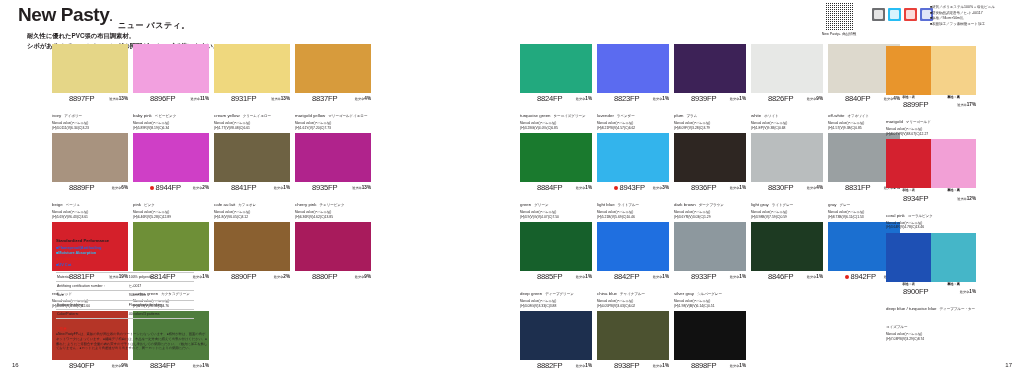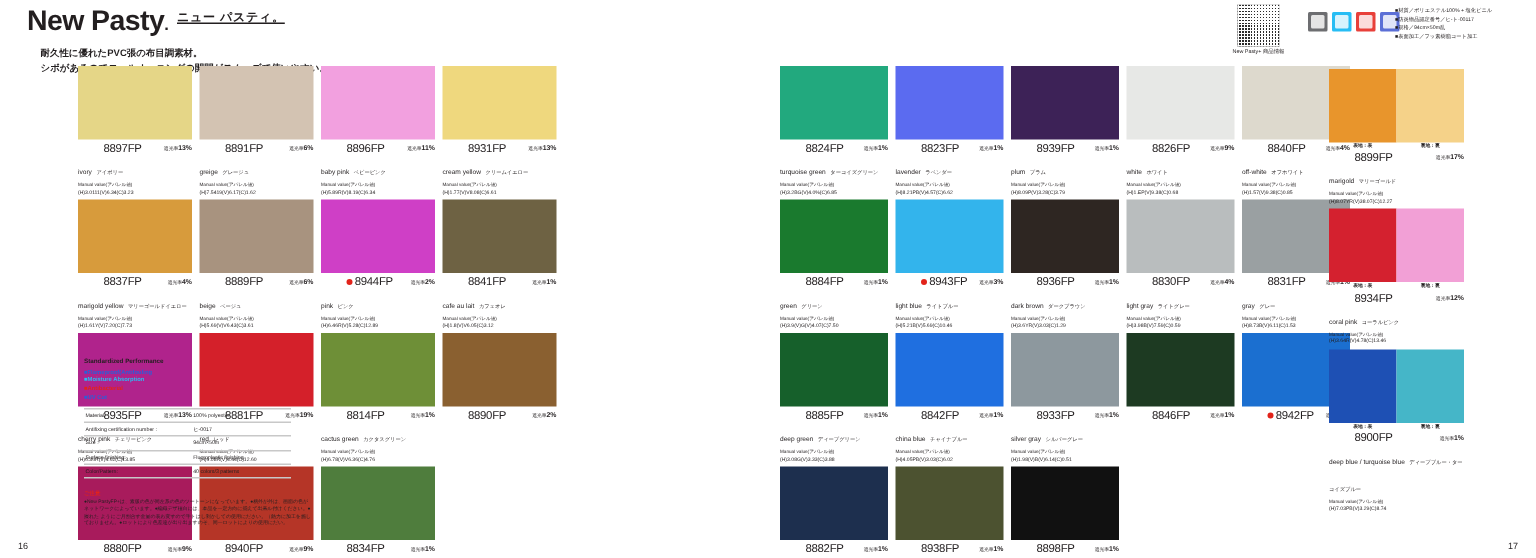--- a/index.html
+++ b/index.html
@@ -13,22 +13,22 @@
   }
   .page{position:absolute;inset:0;}
 
   
   .brand-title{
     position:absolute;left:18px;top:4px;
     font-size:19px;font-weight:700;letter-spacing:-0.4px;color:#231f20;
   }
   .brand-title .dot{font-size:11px;}
   .brand-kana{
-    position:absolute;left:118px;top:6px;
-    font-size:8px;font-weight:700;color:#231f20;letter-spacing:0.5px;text-decoration:underline;
+    position:absolute;left:118px;top:20px;
+    font-size:8px;font-weight:700;color:#231f20;letter-spacing:0.5px;
   }
   .lead{
     position:absolute;left:27px;top:31px;
     font-size:6.3px;font-weight:700;line-height:1.65;color:#231f20;
   }
 
   
   .qr-wrap{position:absolute;left:816px;top:3px;width:46px;text-align:center;}
   .qr{
     width:28px;height:28px;margin:0 auto;
@@ -143,32 +143,20 @@
         <div class="chip">
           <div class="full" style="background: rgb(229, 214, 135);"></div>
         </div>
         <div class="row-code">
           <span class="code">8897FP</span>
           <span class="pct"><em>遮光率</em>13%</span>
         </div>
         <div><span class="name-en">ivory</span><span class="name-ja">アイボリー</span></div>
         <div class="meta-lbl">Manual value(アパレル値)</div>
         <div class="meta-val">(H)3.0111(V)6.34(C)3.23</div>
-      </div>
-      <div class="cell">
-        <div class="chip">
-          <div class="full" style="background: rgb(211, 195, 178);"></div>
-        </div>
-        <div class="row-code">
-          <span class="code">8891FP</span>
-          <span class="pct"><em>遮光率</em>6%</span>
-        </div>
-        <div><span class="name-en">greige</span><span class="name-ja">グレージュ</span></div>
-        <div class="meta-lbl">Manual value(アパレル値)</div>
-        <div class="meta-val">(H)7.5419(V)6.17(C)1.62</div>
       </div>
       <div class="cell">
         <div class="chip">
           <div class="full" style="background: rgb(242, 160, 223);"></div>
         </div>
         <div class="row-code">
           <span class="code">8896FP</span>
           <span class="pct"><em>遮光率</em>11%</span>
         </div>
         <div><span class="name-en">baby pink</span><span class="name-ja">ベビーピンク</span></div>

